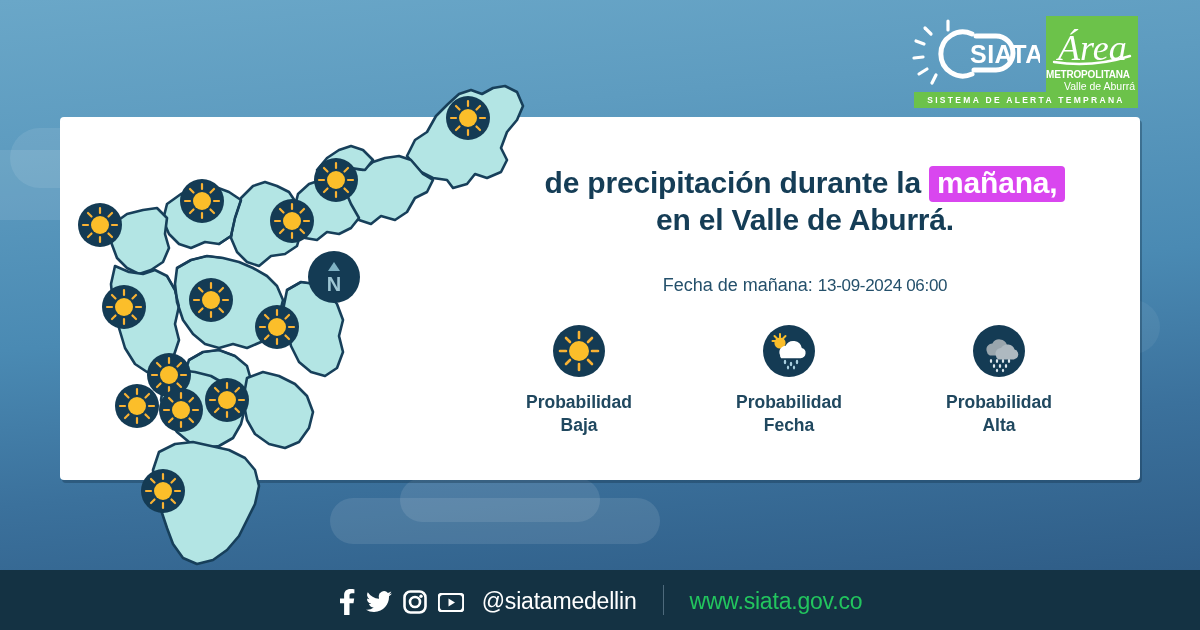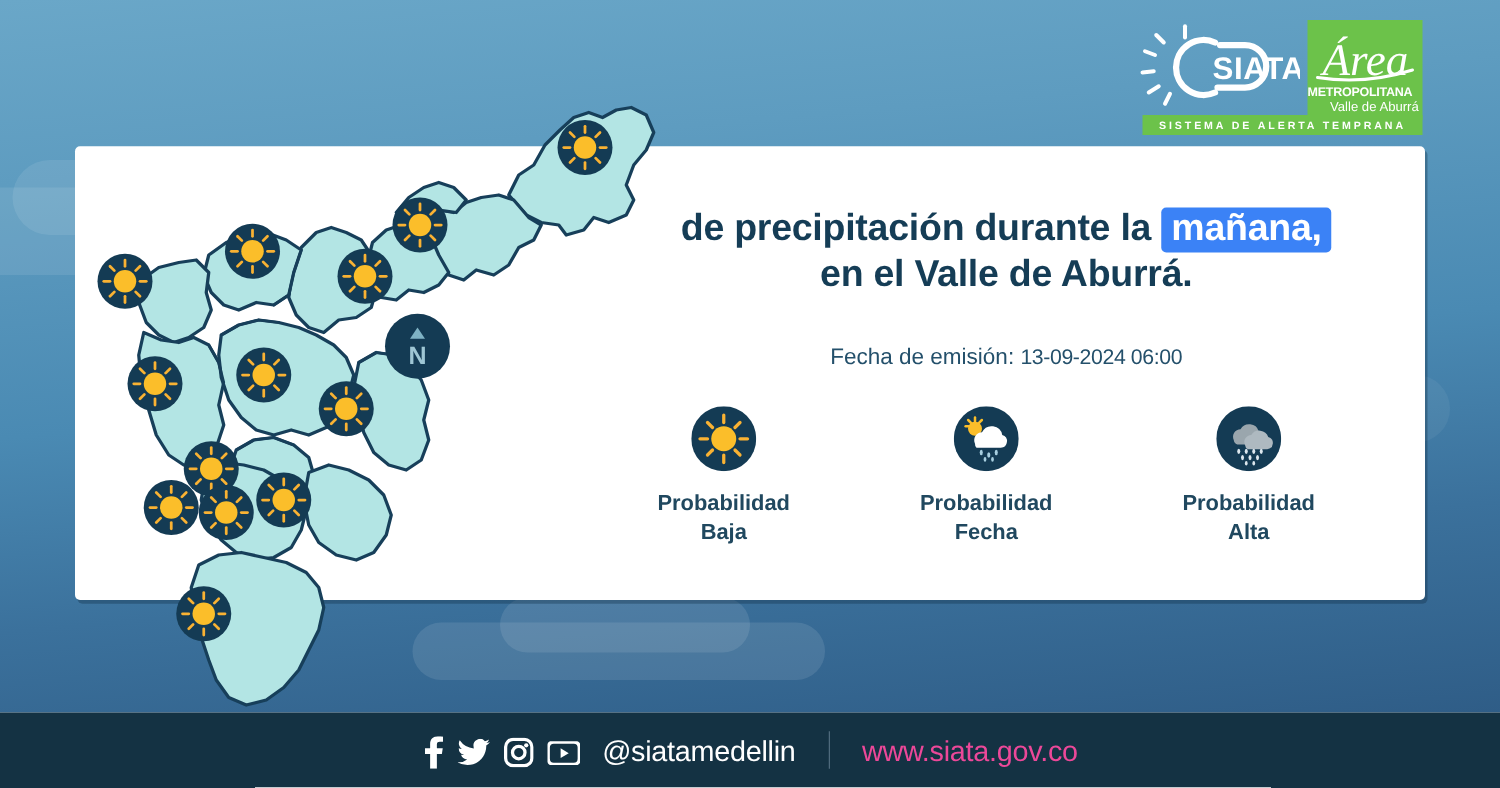--- a/index.html
+++ b/index.html
@@ -41,21 +41,21 @@
   .compass{position:absolute;width:52px;height:52px;margin-left:-26px;margin-top:-26px;}
   .compass svg{display:block;width:52px;height:52px;}
 
   
   .panel{position:absolute;left:470px;top:117px;width:670px;height:363px;}
   .title{
     position:absolute;left:0;top:48px;width:670px;text-align:center;
     color:#153d56;font-weight:bold;font-size:30px;line-height:36px;letter-spacing:-0.2px;
   }
   .hl{
-    background:#3b82f6;color:#ffffff;border-radius:4px;
+    background:#d946ef;color:#ffffff;border-radius:4px;
     padding:1px 8px 3px 8px;display:inline-block;line-height:32px;
   }
   .fecha{
     position:absolute;left:0;top:158px;width:670px;text-align:center;
     color:#24506b;font-size:18px;
   }
   .fecha .val{font-size:17px;letter-spacing:-0.3px;margin-left:5px;}
 
   
   .legend{position:absolute;left:4px;top:208px;width:630px;display:flex;justify-content:space-around;font-weight:bold;}
@@ -85,21 +85,21 @@
   
   .footer{
     position:absolute;left:0;bottom:0;width:1200px;height:60px;background:#143243;
     display:flex;align-items:center;justify-content:center;
   }
   .f-inner{display:flex;align-items:flex-end;}
   .social{display:flex;align-items:center;gap:11px;margin-right:18px;}
   .social svg{display:block;}
   .handle{color:#ffffff;font-size:23px;letter-spacing:-0.2px;}
   .divider{width:1px;height:30px;background:#4e6a7c;margin:0 26px;}
-  .url{color:#ec4899;font-size:23px;letter-spacing:-0.2px;}
+  .url{color:#22c55e;font-size:23px;letter-spacing:-0.2px;}
 </style>
 </head>
 <body>
 
 <div class="stage">
 
   <div class="sky">
     <div class="sky-cloud sc1"></div>
     <div class="sky-cloud sc2"></div>
     <div class="sky-cloud sc5"></div>
@@ -402,21 +402,21 @@
   <div class="panel">
     <div class="title">
       <div>
         <span>de precipitación durante la</span>
         <span class="hl">mañana,</span>
       </div>
       <div>en el Valle de Aburrá.</div>
     </div>
 
     <div class="fecha">
-      <span>Fecha de emisión:</span><span class="val">13-09-2024 06:00</span>
+      <span>Fecha de mañana:</span><span class="val">13-09-2024 06:00</span>
     </div>
 
     <div class="legend">
       <div class="leg-item">
         <div class="leg-icon">
           <svg viewBox="0 0 52 52" aria-hidden="true">
             <circle cx="26" cy="26" r="26" fill="#143b54"></circle>
             <g stroke="#f9b233" stroke-width="2.6" stroke-linecap="round">
               <line x1="26" y1="7" x2="26" y2="13"></line>
               <line x1="26" y1="39" x2="26" y2="45"></line>

